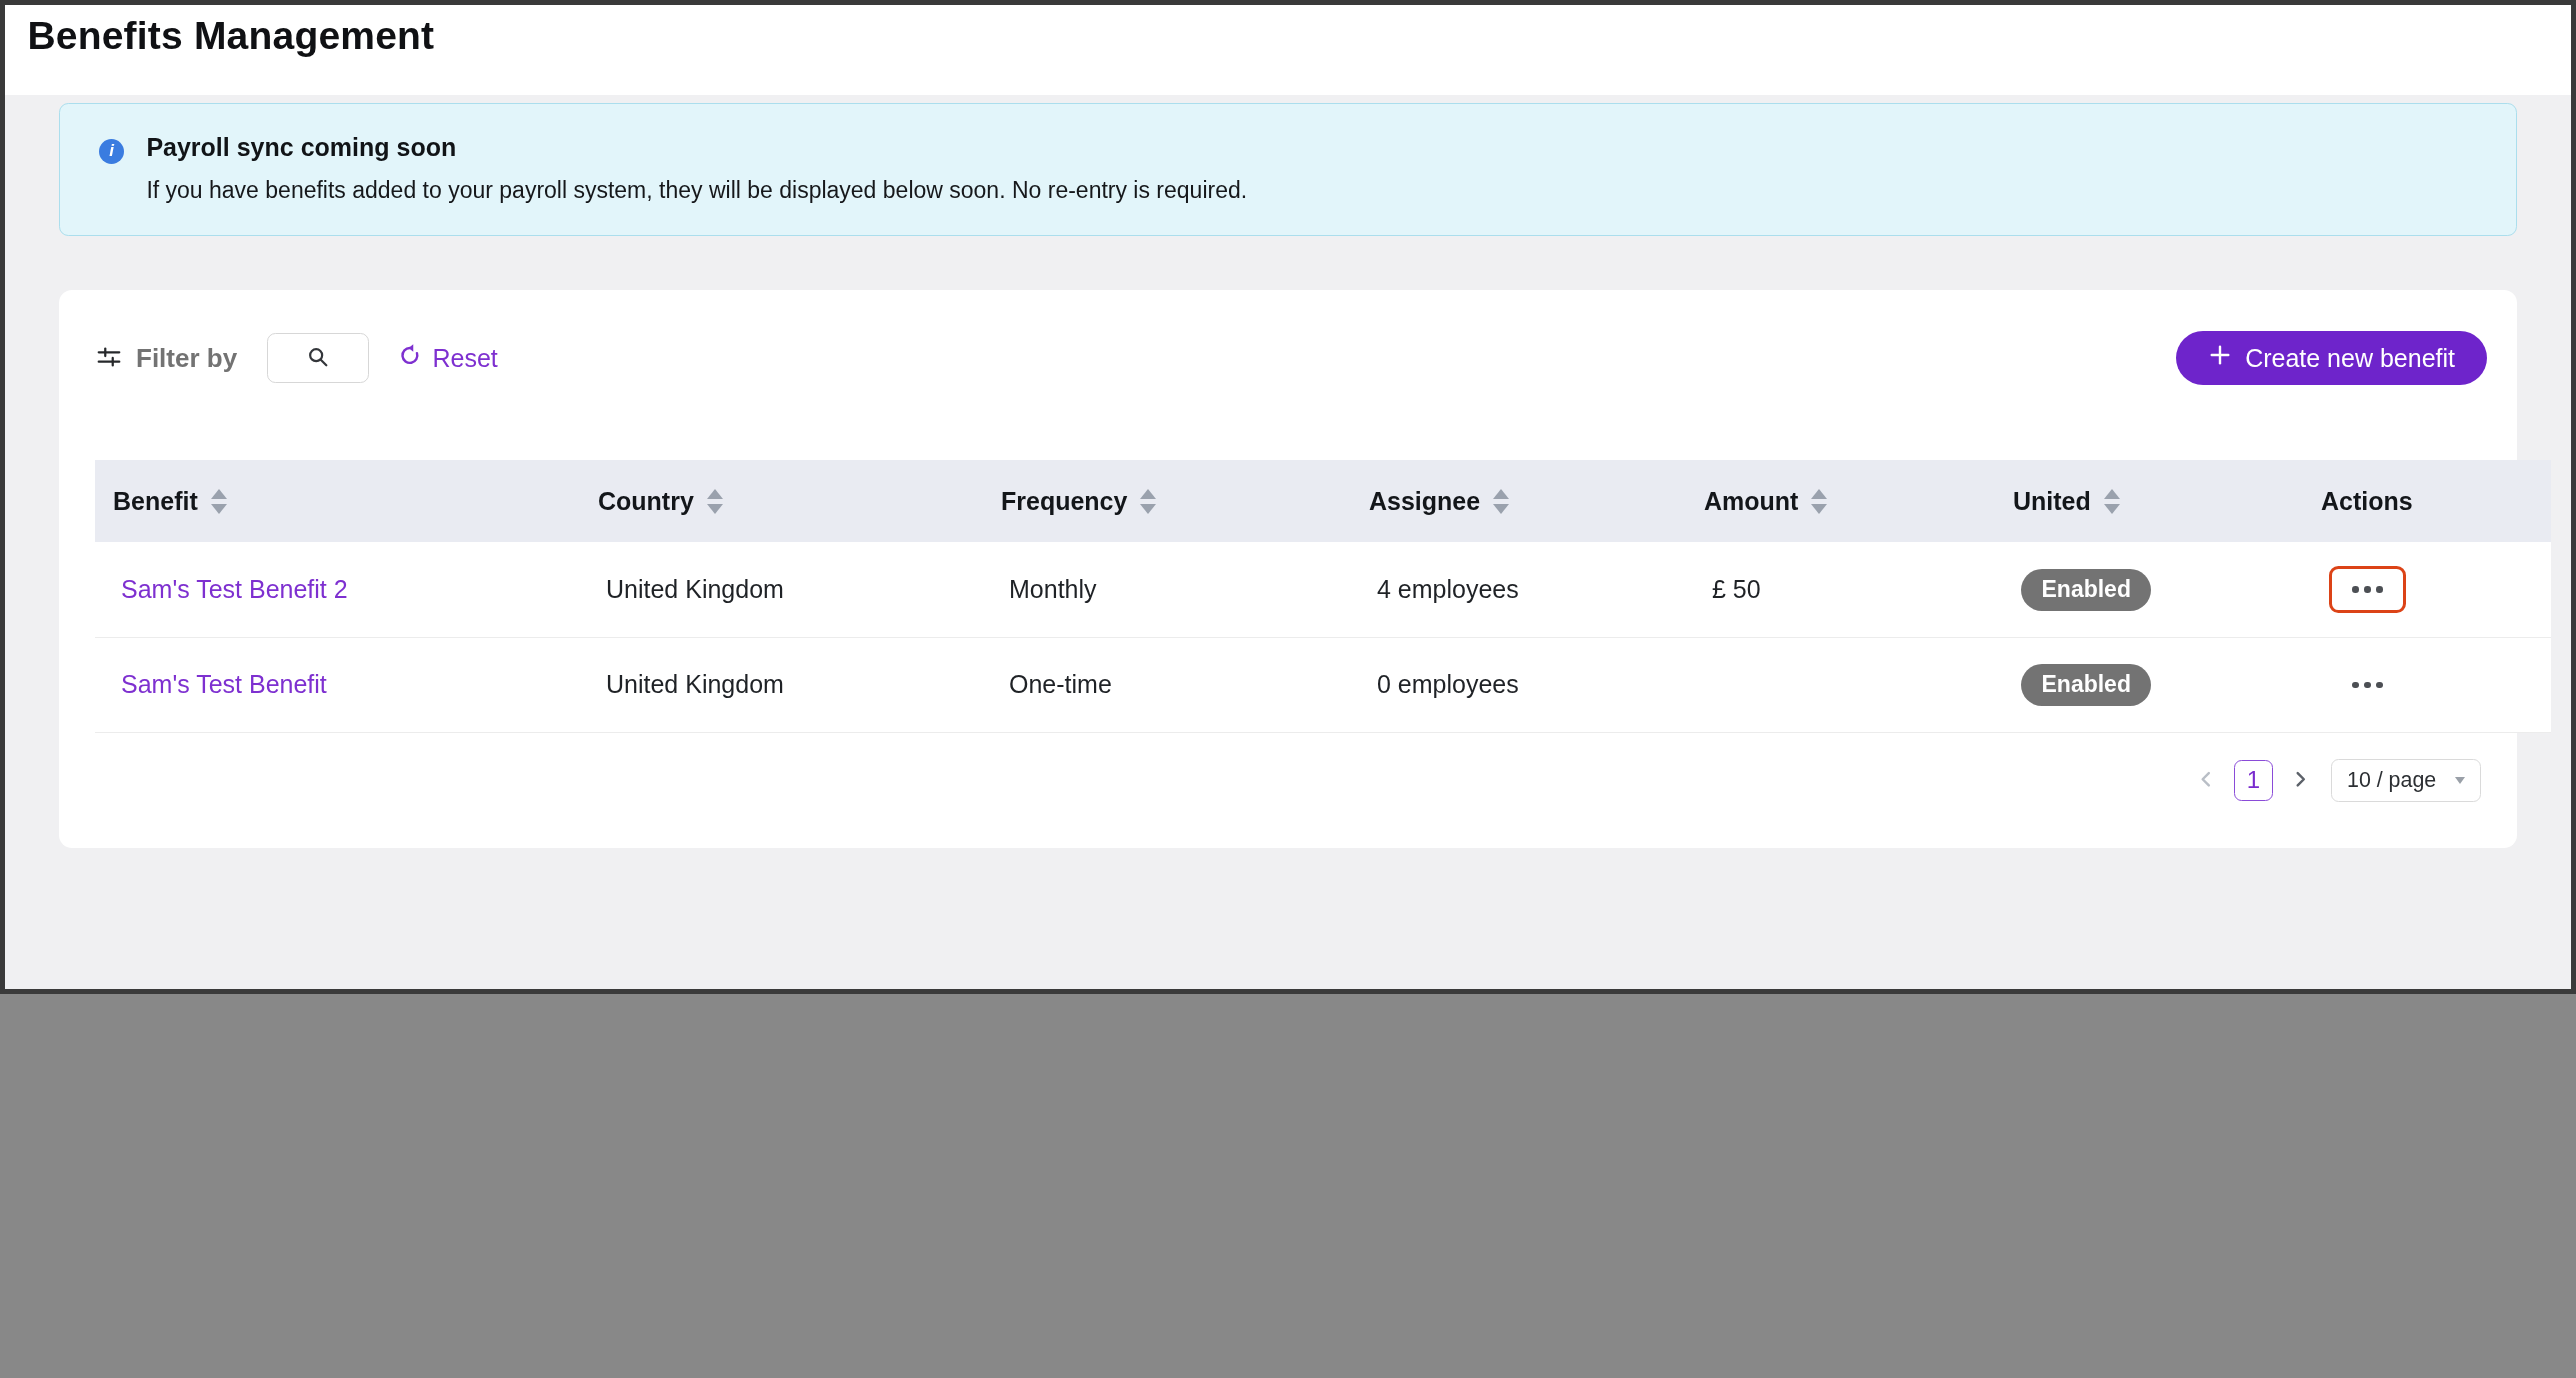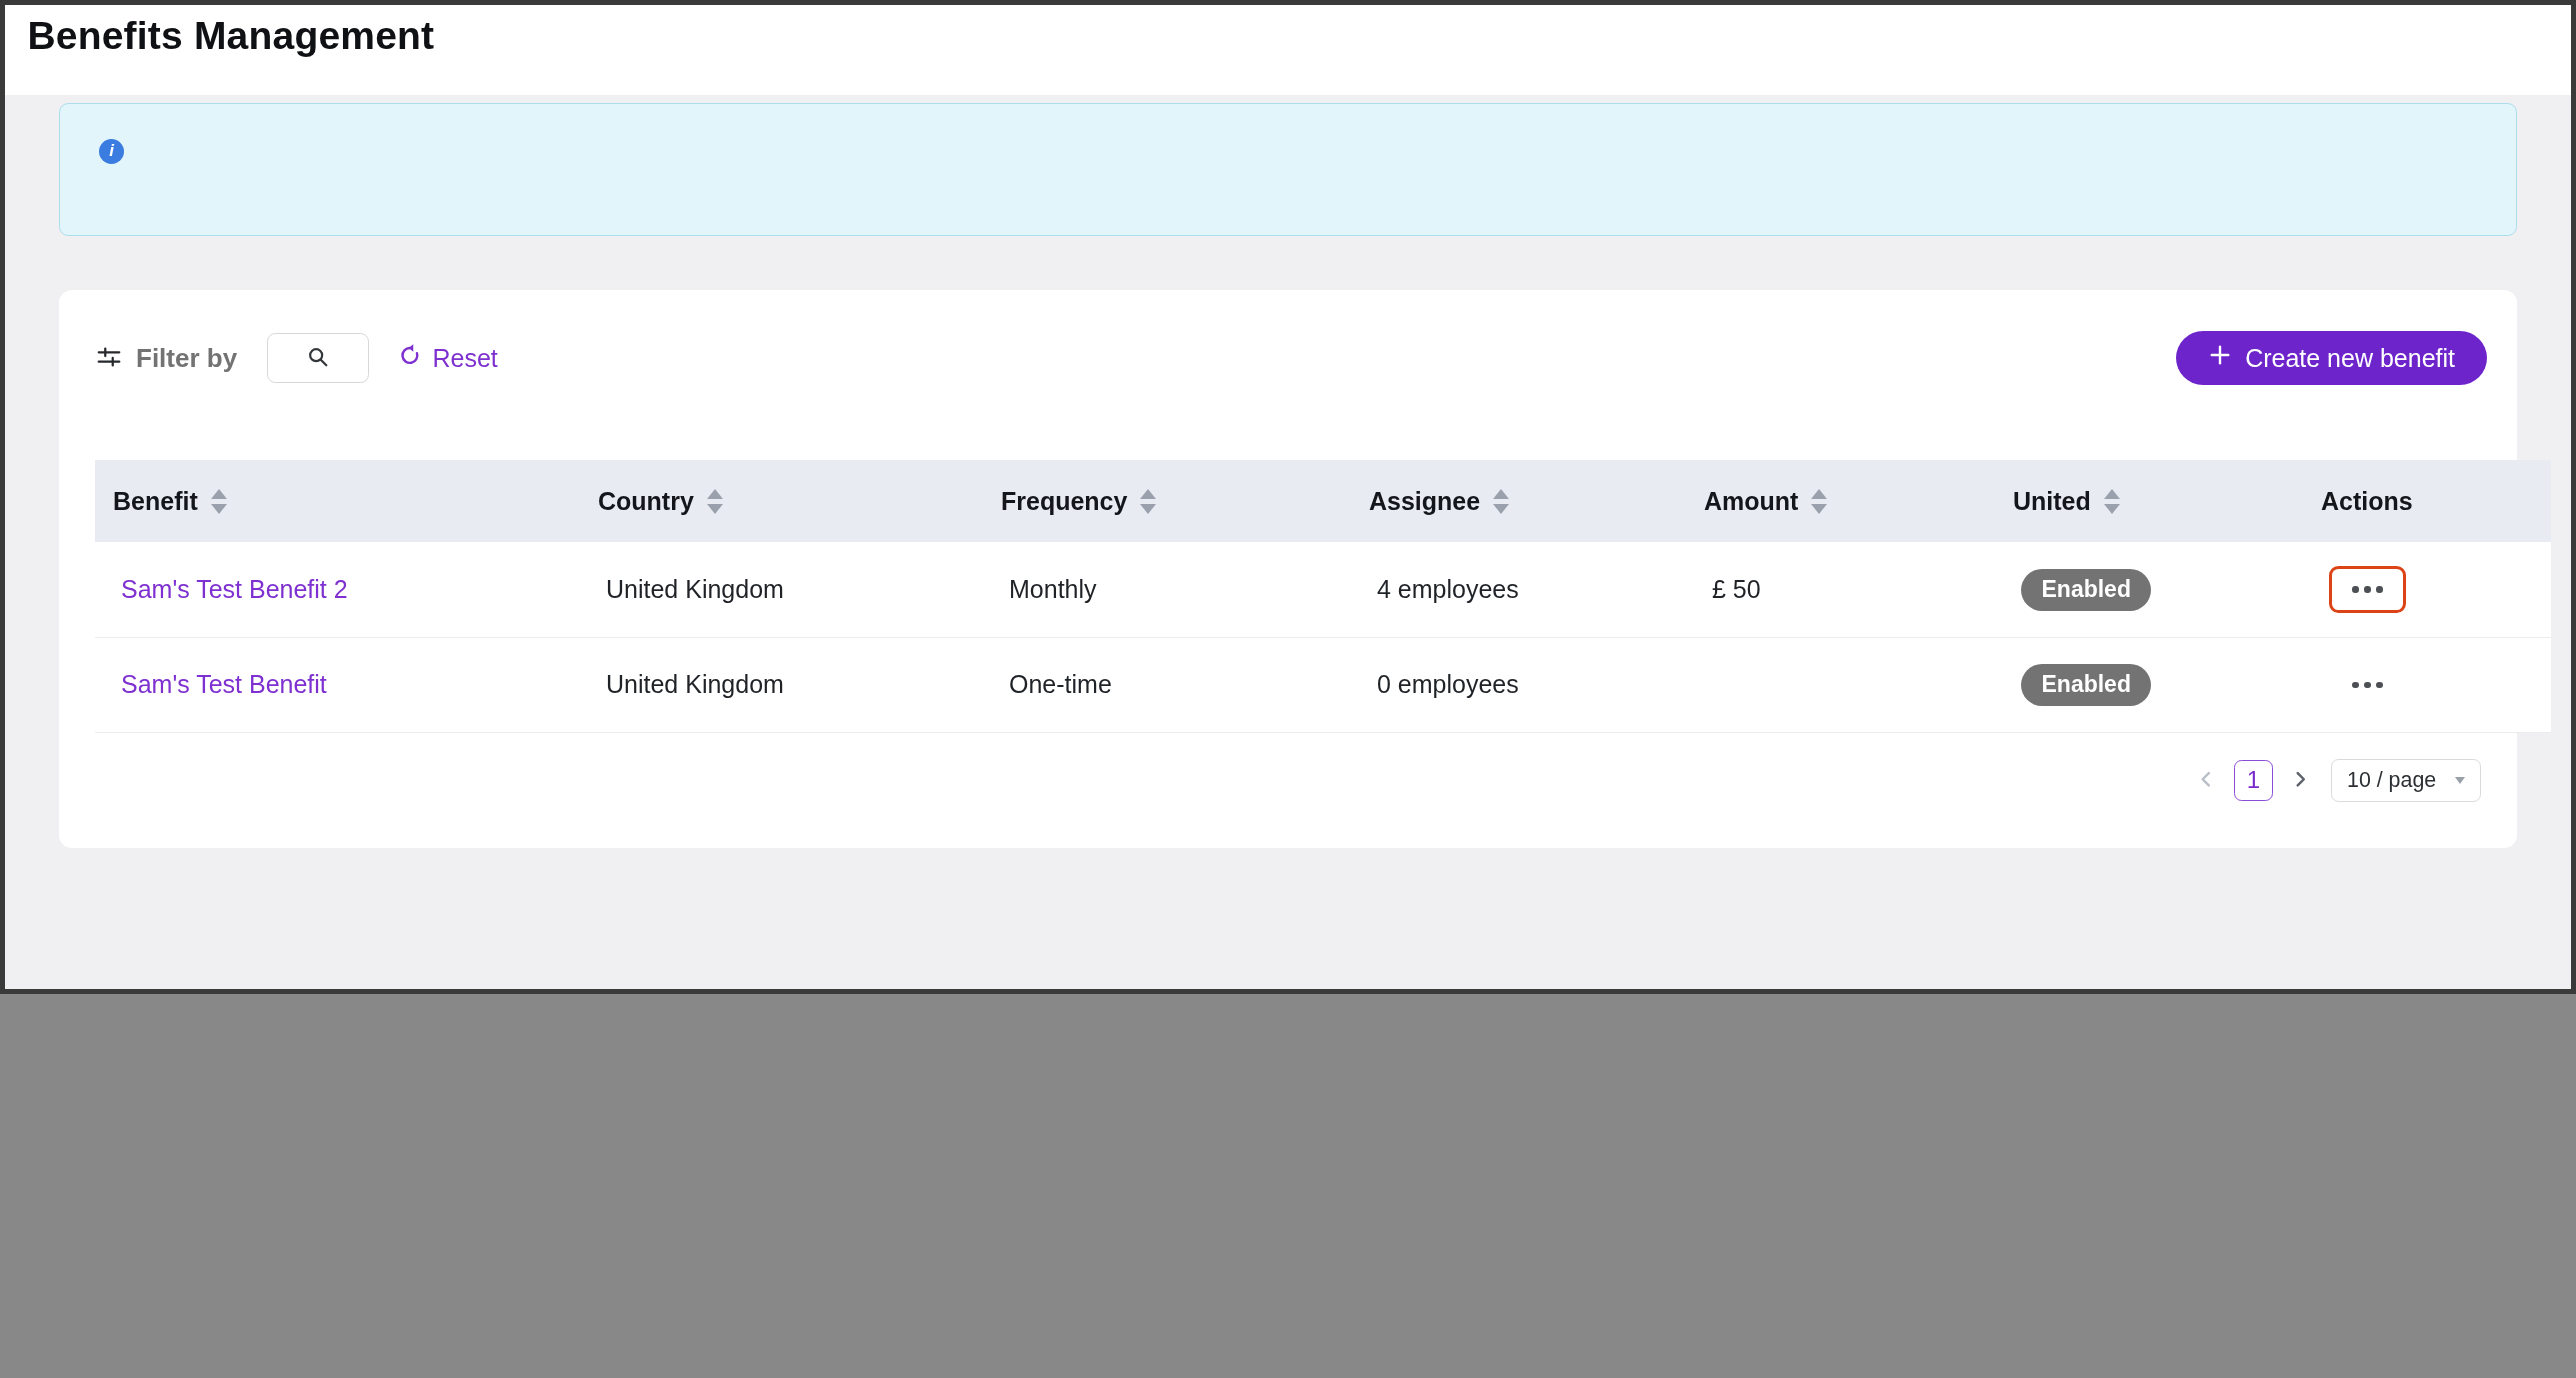--- a/index.html
+++ b/index.html
@@ -116,20 +116,22 @@
 
   <div class="topbar">
     <h1 class="page-title">Benefits Management</h1>
   </div>
 
   <div class="content">
 
     <div class="banner">
       <span class="info-badge">i</span>
       <div>
+        <div class="banner-title">Payroll sync coming soon</div>
+        <div class="banner-message">If you have benefits added to your payroll system, they will be displayed below soon. No re-entry is required.</div>
       </div>
     </div>
 
     <div class="card">
 
       <div class="toolbar">
         <span>
           <svg width="28" height="28" viewBox="0 0 30 30" fill="none" stroke="#26282b" stroke-width="2.4" stroke-linecap="round">
             <line x1="4" y1="10" x2="26" y2="10"></line>
               <line x1="11" y1="6" x2="11" y2="14"></line>

